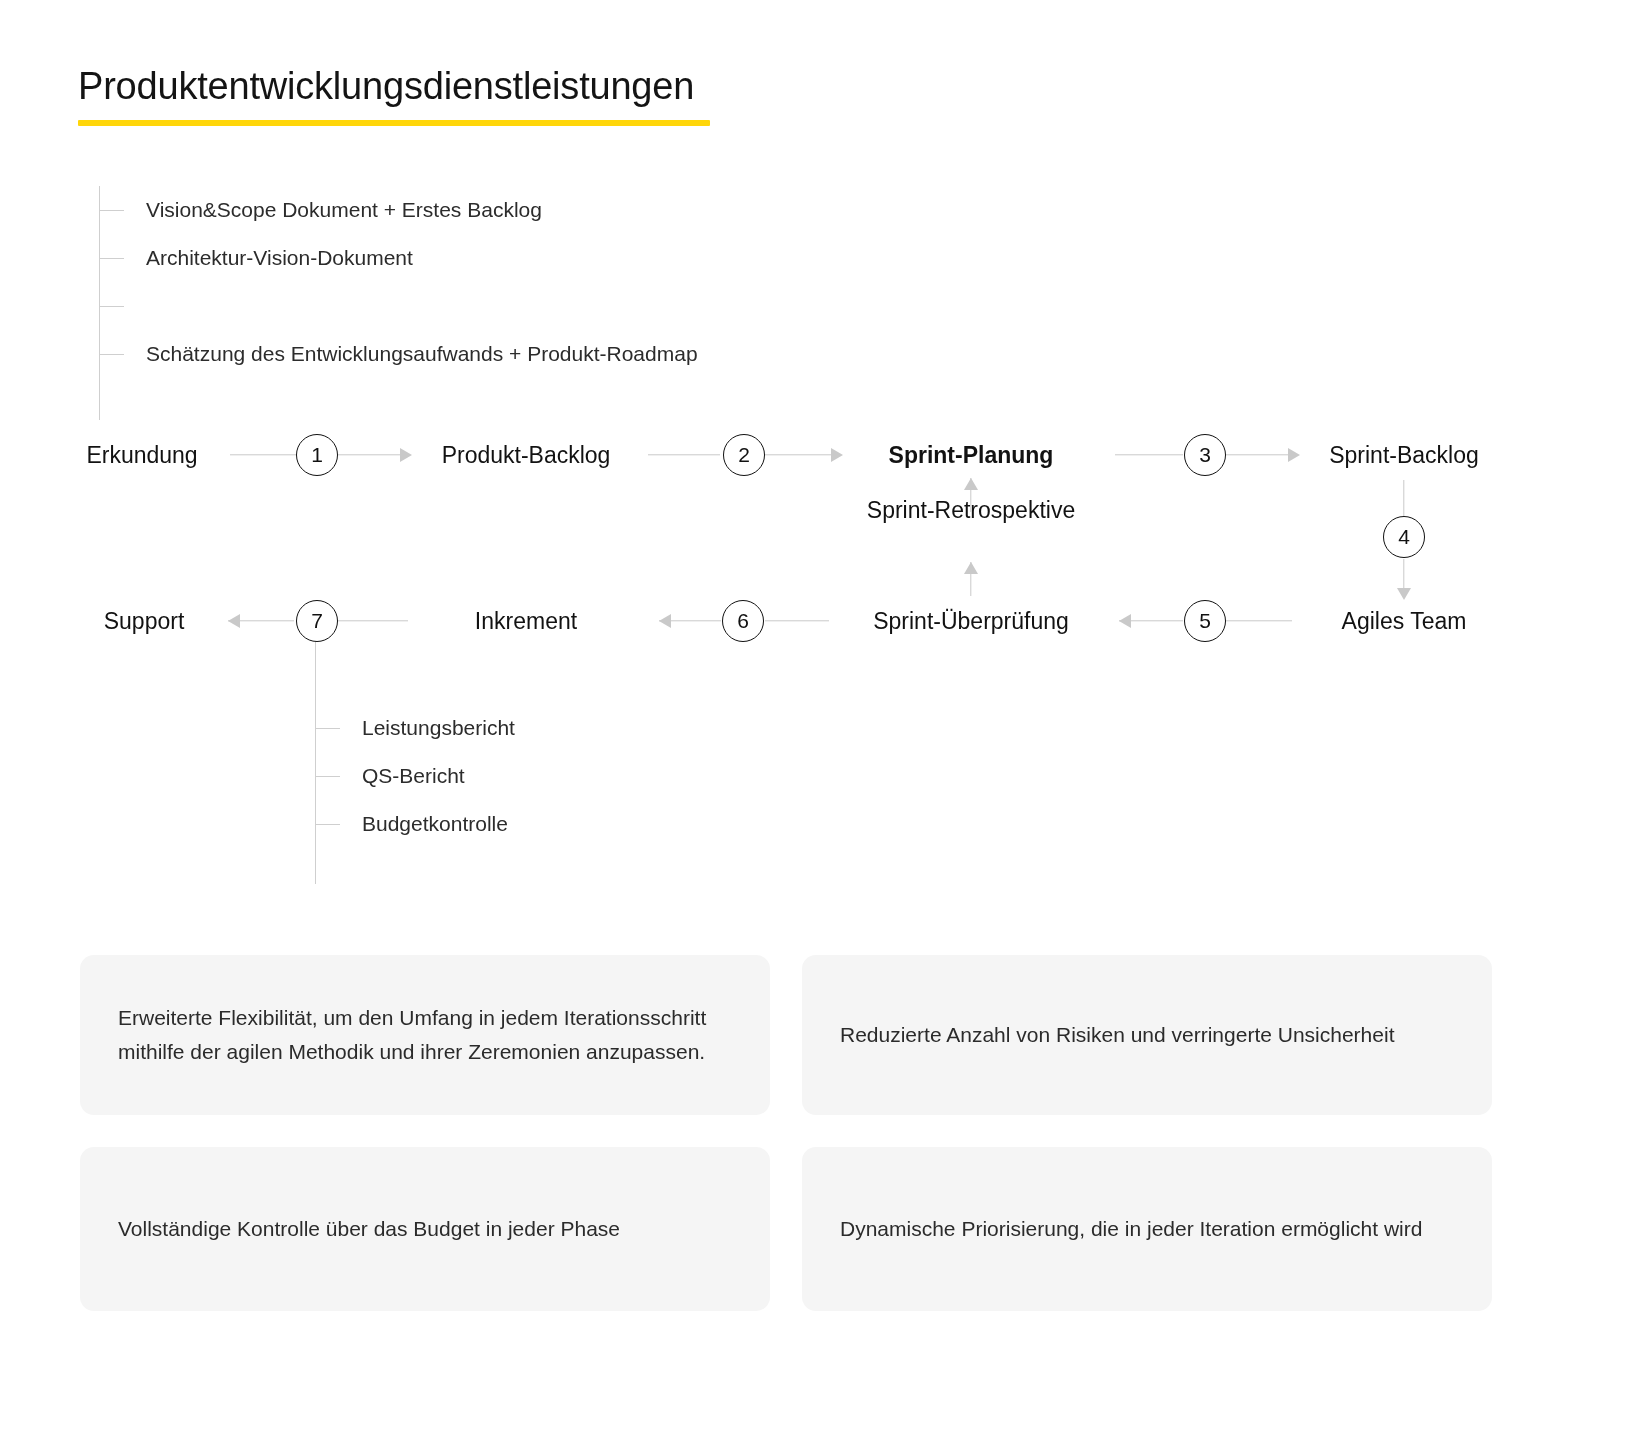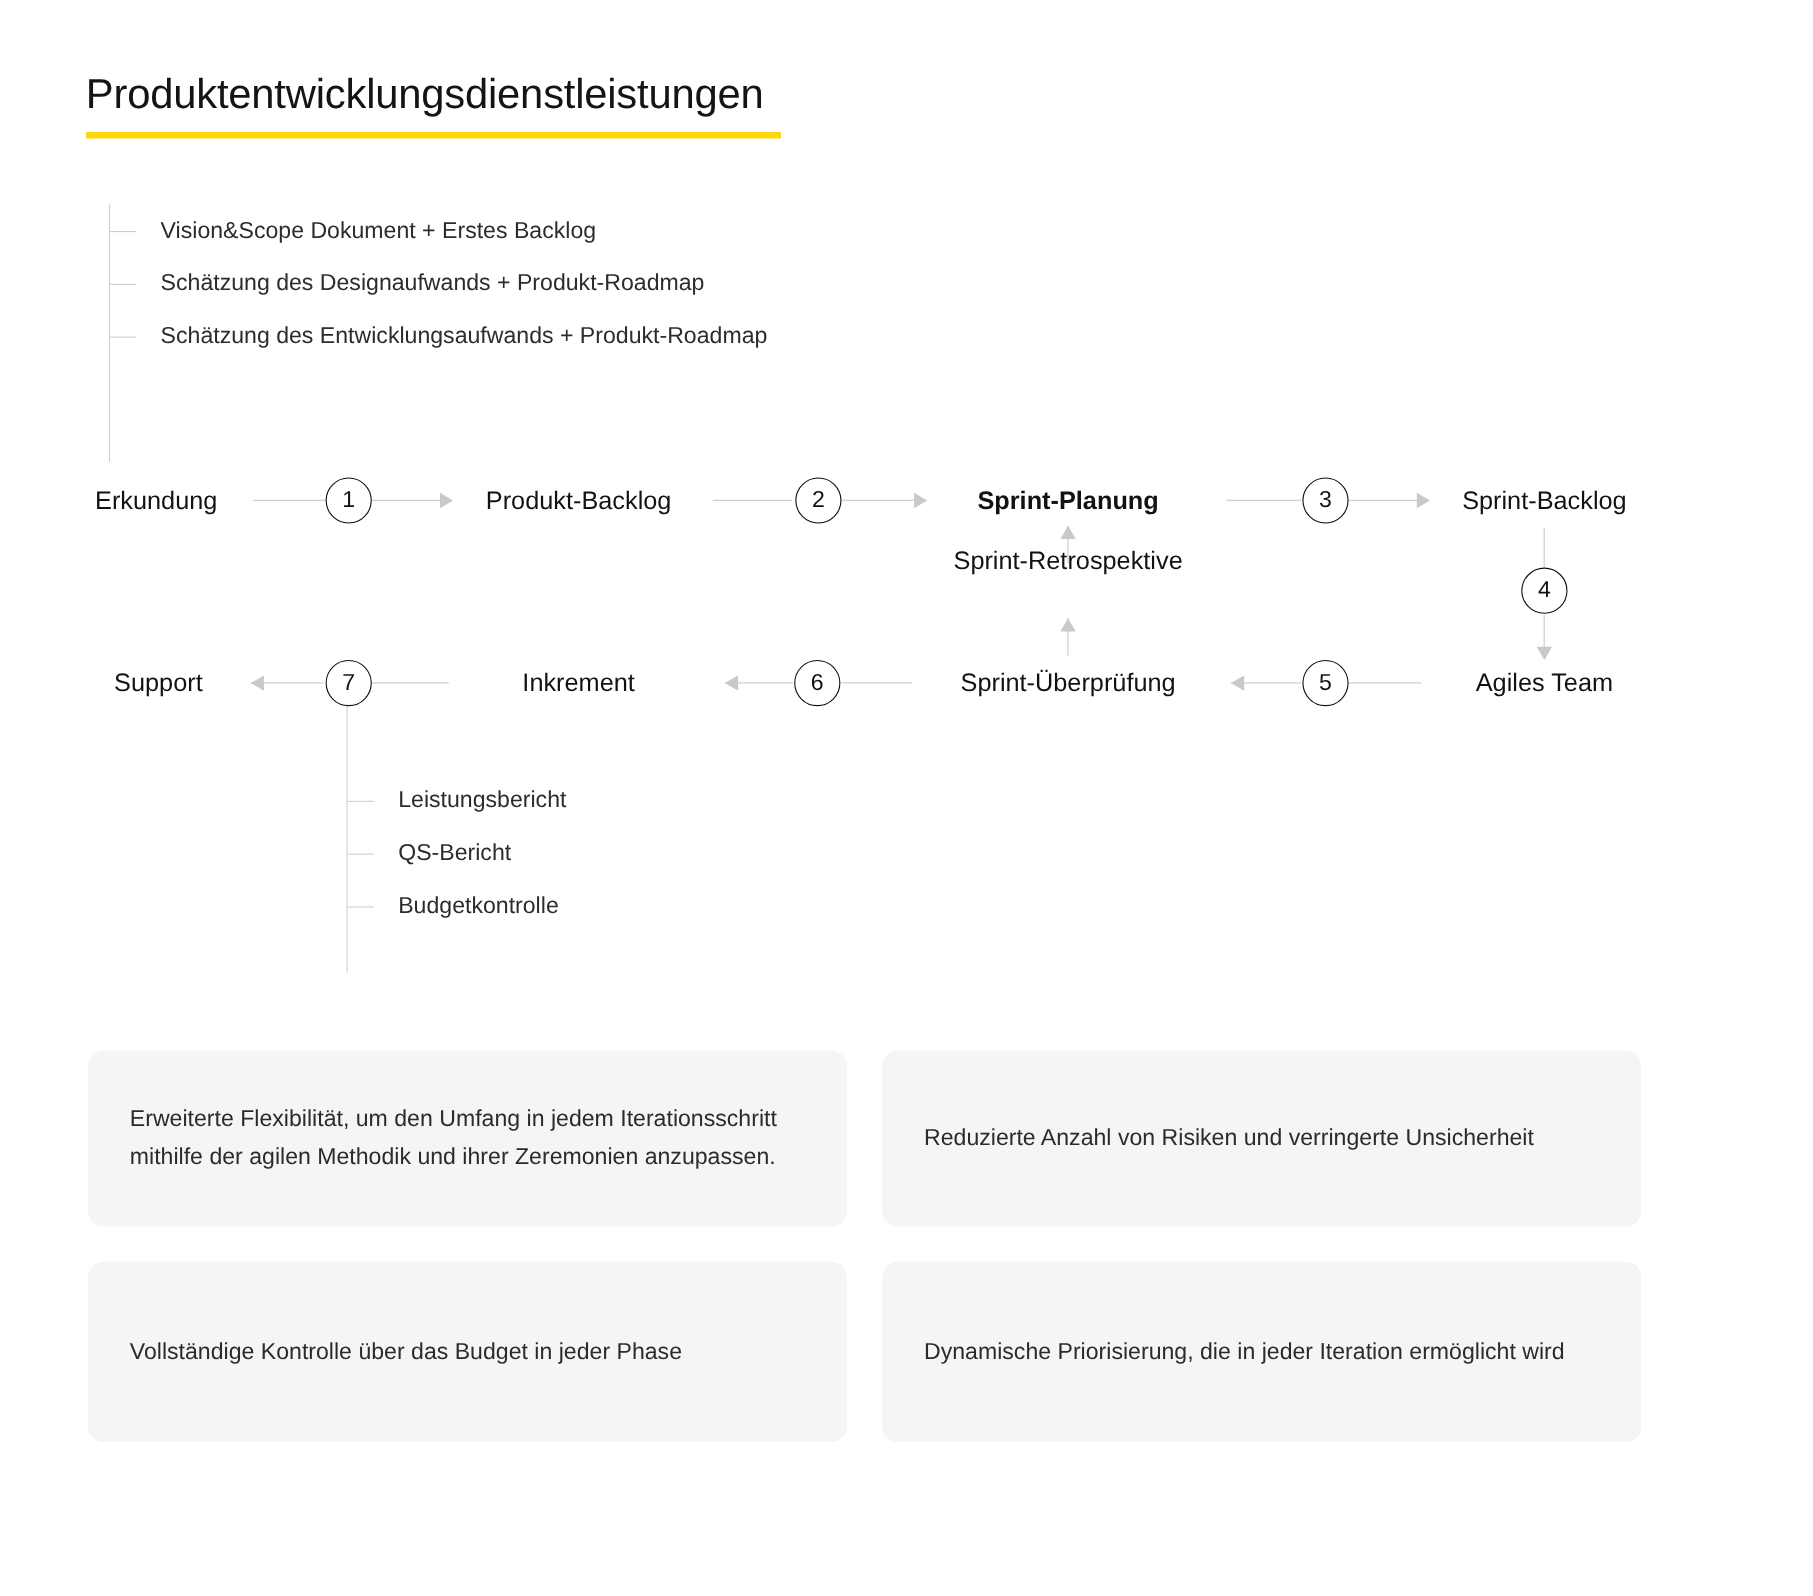--- a/index.html
+++ b/index.html
@@ -176,21 +176,24 @@
 </div>
 
 <div id="top-list" class="bracket-list">
   <div class="bracket-spine"></div>
   <div class="bracket-item">
     <div class="bracket-tick"></div>
     <div class="bracket-label">Vision&amp;Scope Dokument + Erstes Backlog</div>
   </div>
   <div class="bracket-item">
     <div class="bracket-tick"></div>
-    <div class="bracket-label">Schätzung des Designaufwands + Produkt-Roadmap</div>
+    <div class="bracket-label">Architektur-Vision-Dokument</div>
+  </div>
+  <div class="bracket-item">
+    <div class="bracket-tick"></div>
   </div>
   <div class="bracket-item">
     <div class="bracket-tick"></div>
     <div class="bracket-label">Schätzung des Entwicklungsaufwands + Produkt-Roadmap</div>
   </div>
 </div>
 
 <div id="flow">
 
   <div class="conn h" style="left:230px; top:455px; width:68px;"></div>

